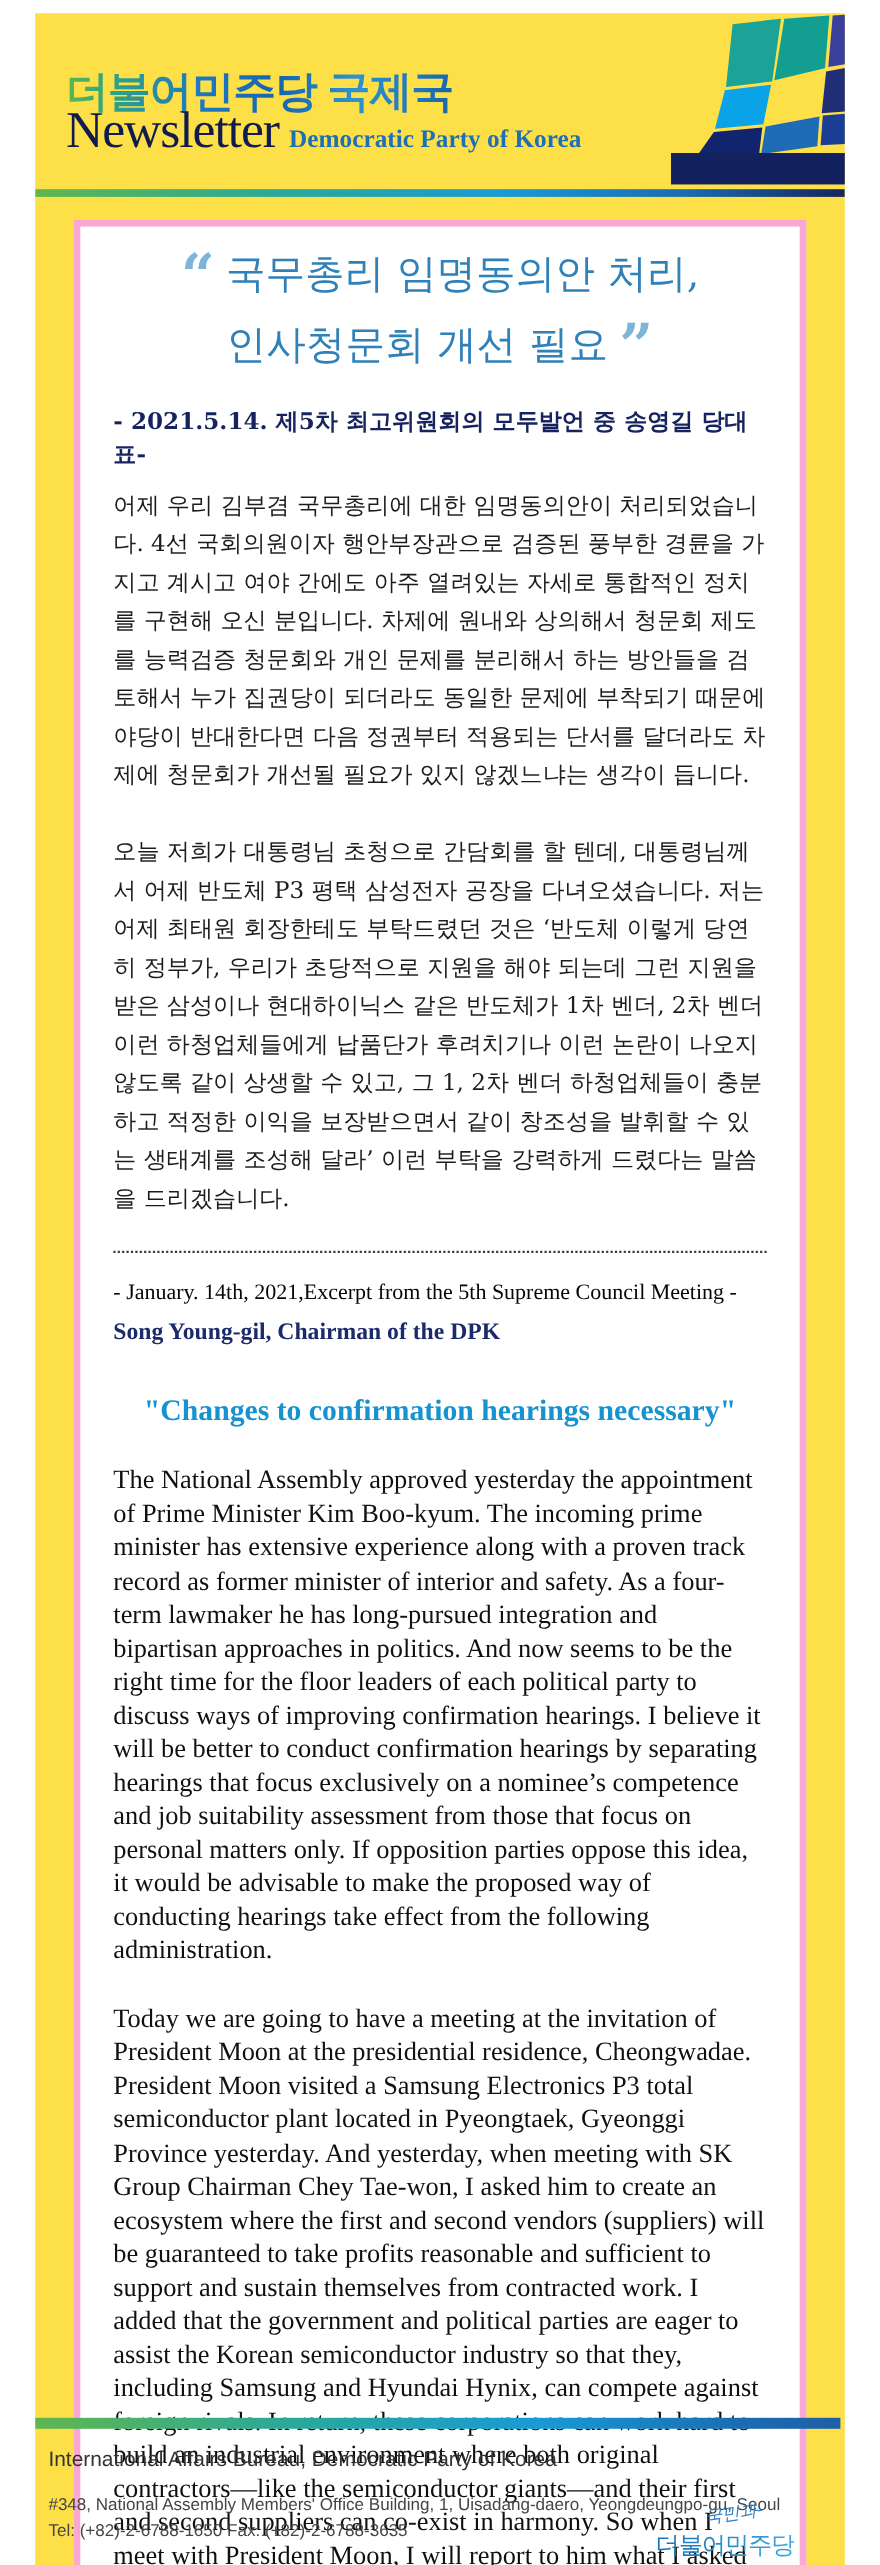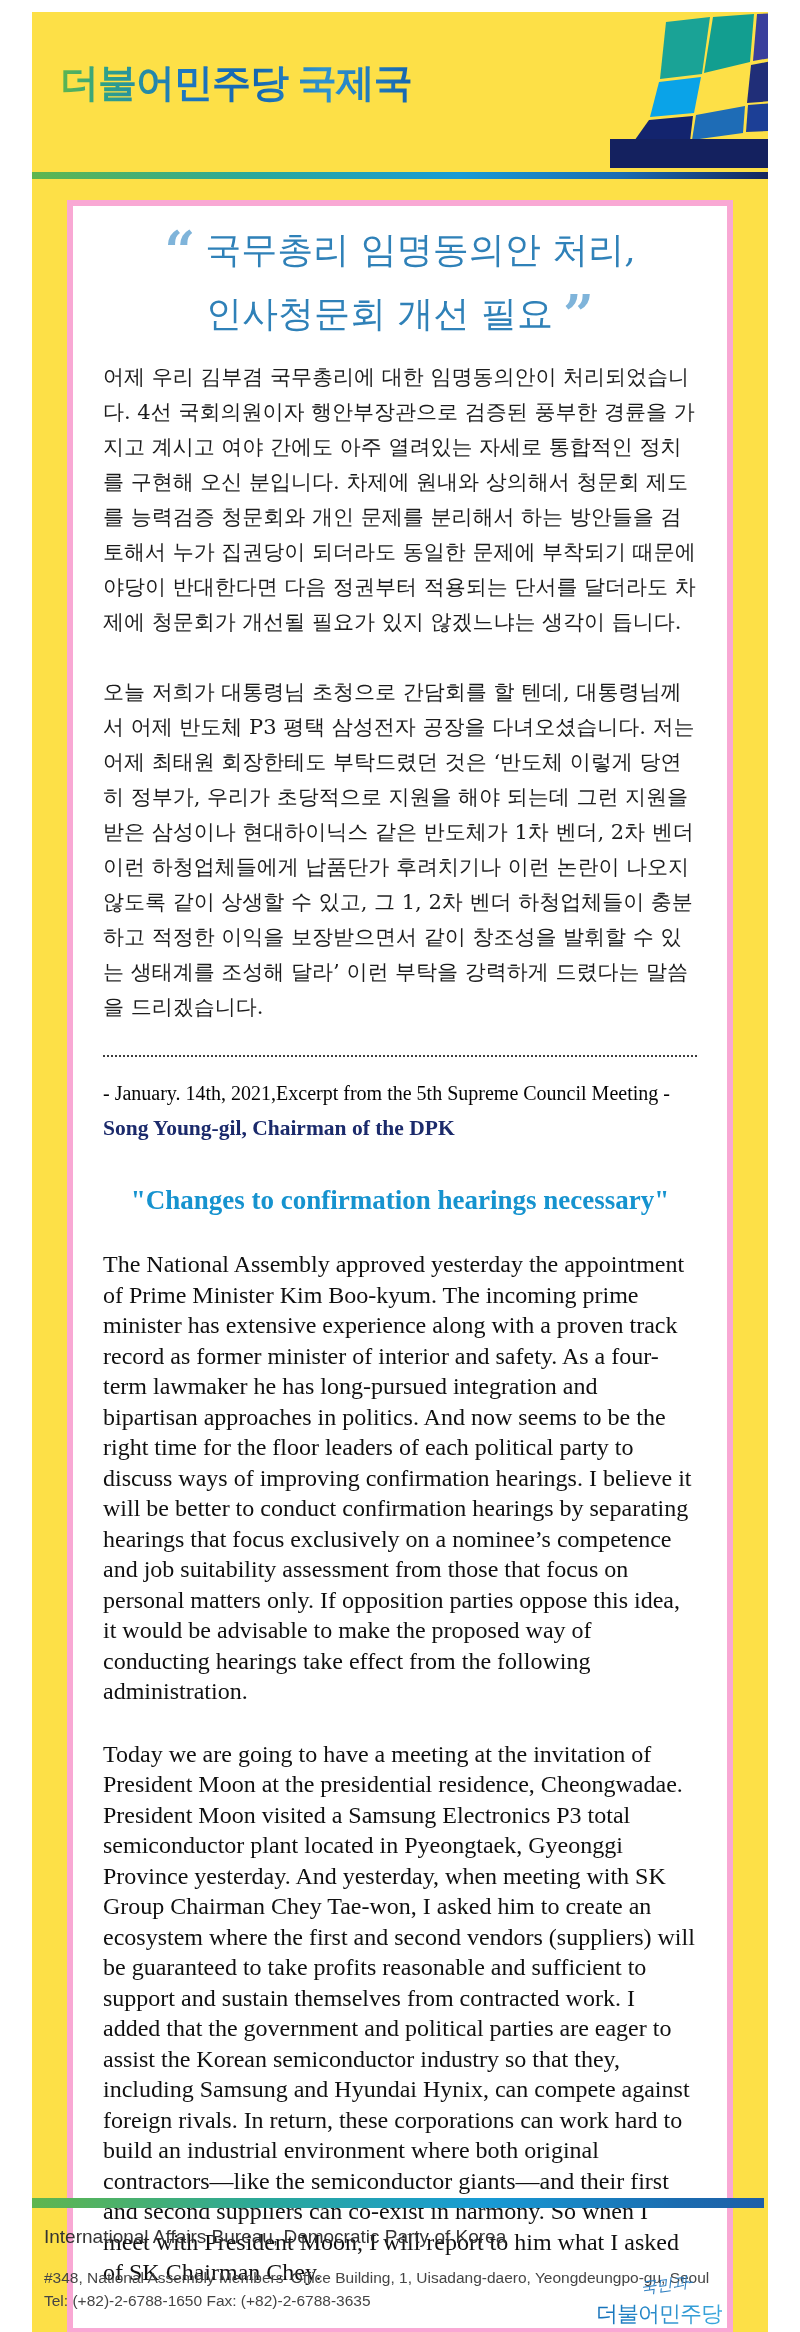--- a/index.html
+++ b/index.html
@@ -134,20 +134,24 @@
     -webkit-text-fill-color: transparent; color: #1470b8;
   }
 </style>
 </head>
 <body>
 
 <div class="page">
 
   <div class="header">
     <div class="org-title">더불어민주당 국제국</div>
+    <div class="newsletter-row">
+      <span class="newsletter-word">Newsletter</span>
+      <span class="dpk-word">Democratic Party of Korea</span>
+    </div>
 
     <div class="flag">
       <svg width="200" height="140" viewBox="0 0 200 140" xmlns="http://www.w3.org/2000/svg">
         <polygon points="52,10 96,5 88,62 46,67" fill="#1aa396"></polygon>
         <polygon points="99,5 140,2 136,50 90,61" fill="#129e90"></polygon>
         <polygon points="143,2 181,0 179,42 139,49" fill="#3a3f9c"></polygon>
         <polygon points="45,70 87,65 80,101 36,105" fill="#0aa3e8"></polygon>
         <polygon points="137,53 179,45 184,87 133,91" fill="#202e78"></polygon>
         <path d="M35,108 L79,104 L76,129 Q46,137 18,132 Z" fill="#13246e"></path>
         <polygon points="82,103 131,94 129,121 78,128" fill="#1e6cb6"></polygon>
@@ -166,20 +170,21 @@
 
     <div class="quote-block">
       <div class="quote-line">
         <span class="qmark open">“</span><span>국무총리 임명동의안 처리,</span>
       </div>
       <div class="quote-line">
         <span>인사청문회 개선 필요</span><span class="qmark close">”</span>
       </div>
     </div>
 
+    <div class="ko-subtitle">- 2021.5.14. 제5차 최고위원회의 모두발언 중 송영길 당대표-</div>
 
     <div class="ko-body">어제 우리 김부겸 국무총리에 대한 임명동의안이 처리되었습니다. 4선 국회의원이자 행안부장관으로 검증된 풍부한 경륜을 가지고 계시고 여야 간에도 아주 열려있는 자세로 통합적인 정치를 구현해 오신 분입니다. 차제에 원내와 상의해서 청문회 제도를 능력검증 청문회와 개인 문제를 분리해서 하는 방안들을 검토해서 누가 집권당이 되더라도 동일한 문제에 부착되기 때문에 야당이 반대한다면 다음 정권부터 적용되는 단서를 달더라도 차제에 청문회가 개선될 필요가 있지 않겠느냐는 생각이 듭니다.</div>
     <div class="ko-body second">오늘 저희가 대통령님 초청으로 간담회를 할 텐데, 대통령님께서 어제 반도체 P3 평택 삼성전자 공장을 다녀오셨습니다. 저는 어제 최태원 회장한테도 부탁드렸던 것은 ‘반도체 이렇게 당연히 정부가, 우리가 초당적으로 지원을 해야 되는데 그런 지원을 받은 삼성이나 현대하이닉스 같은 반도체가 1차 벤더, 2차 벤더 이런 하청업체들에게 납품단가 후려치기나 이런 논란이 나오지 않도록 같이 상생할 수 있고, 그 1, 2차 벤더 하청업체들이 충분하고 적정한 이익을 보장받으면서 같이 창조성을 발휘할 수 있는 생태계를 조성해 달라’ 이런 부탁을 강력하게 드렸다는 말씀을 드리겠습니다.</div>
 
     <div class="dotted-divider"></div>
 
     <div class="en-credit">- January. 14th, 2021,Excerpt from the 5th Supreme Council Meeting -</div>
     <div class="en-speaker">Song Young-gil, Chairman of the DPK</div>
 
     <div class="en-headline">"Changes to confirmation hearings necessary"</div>

